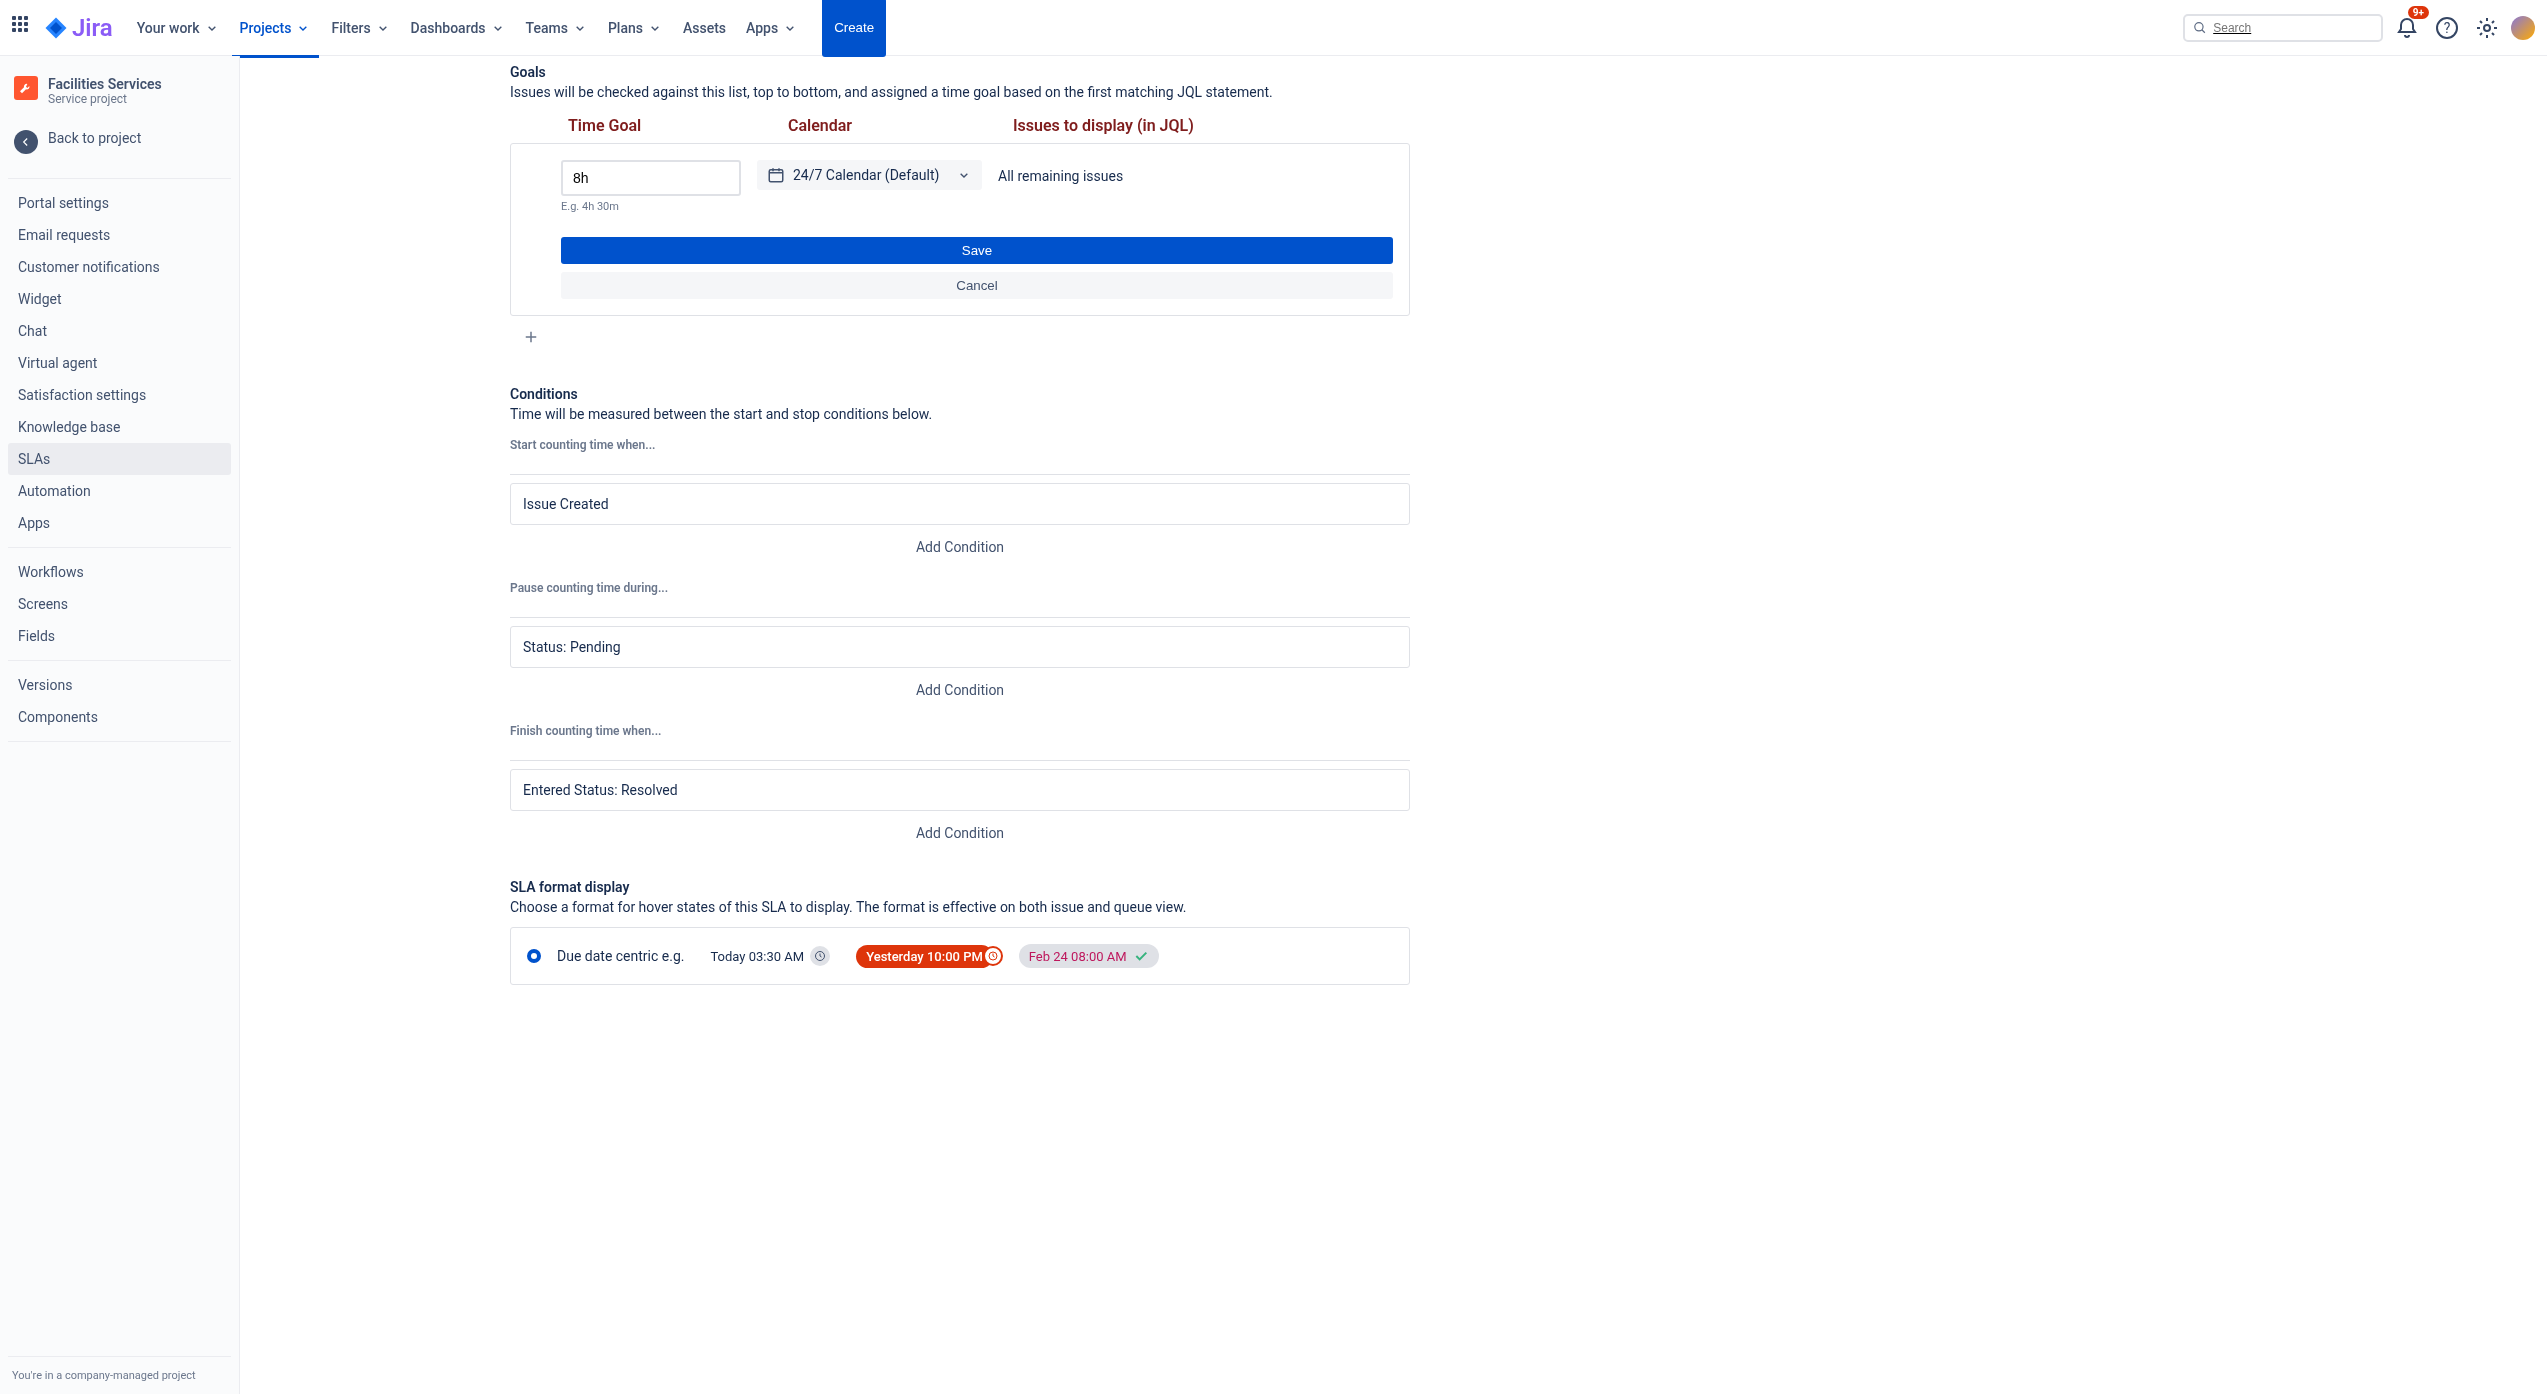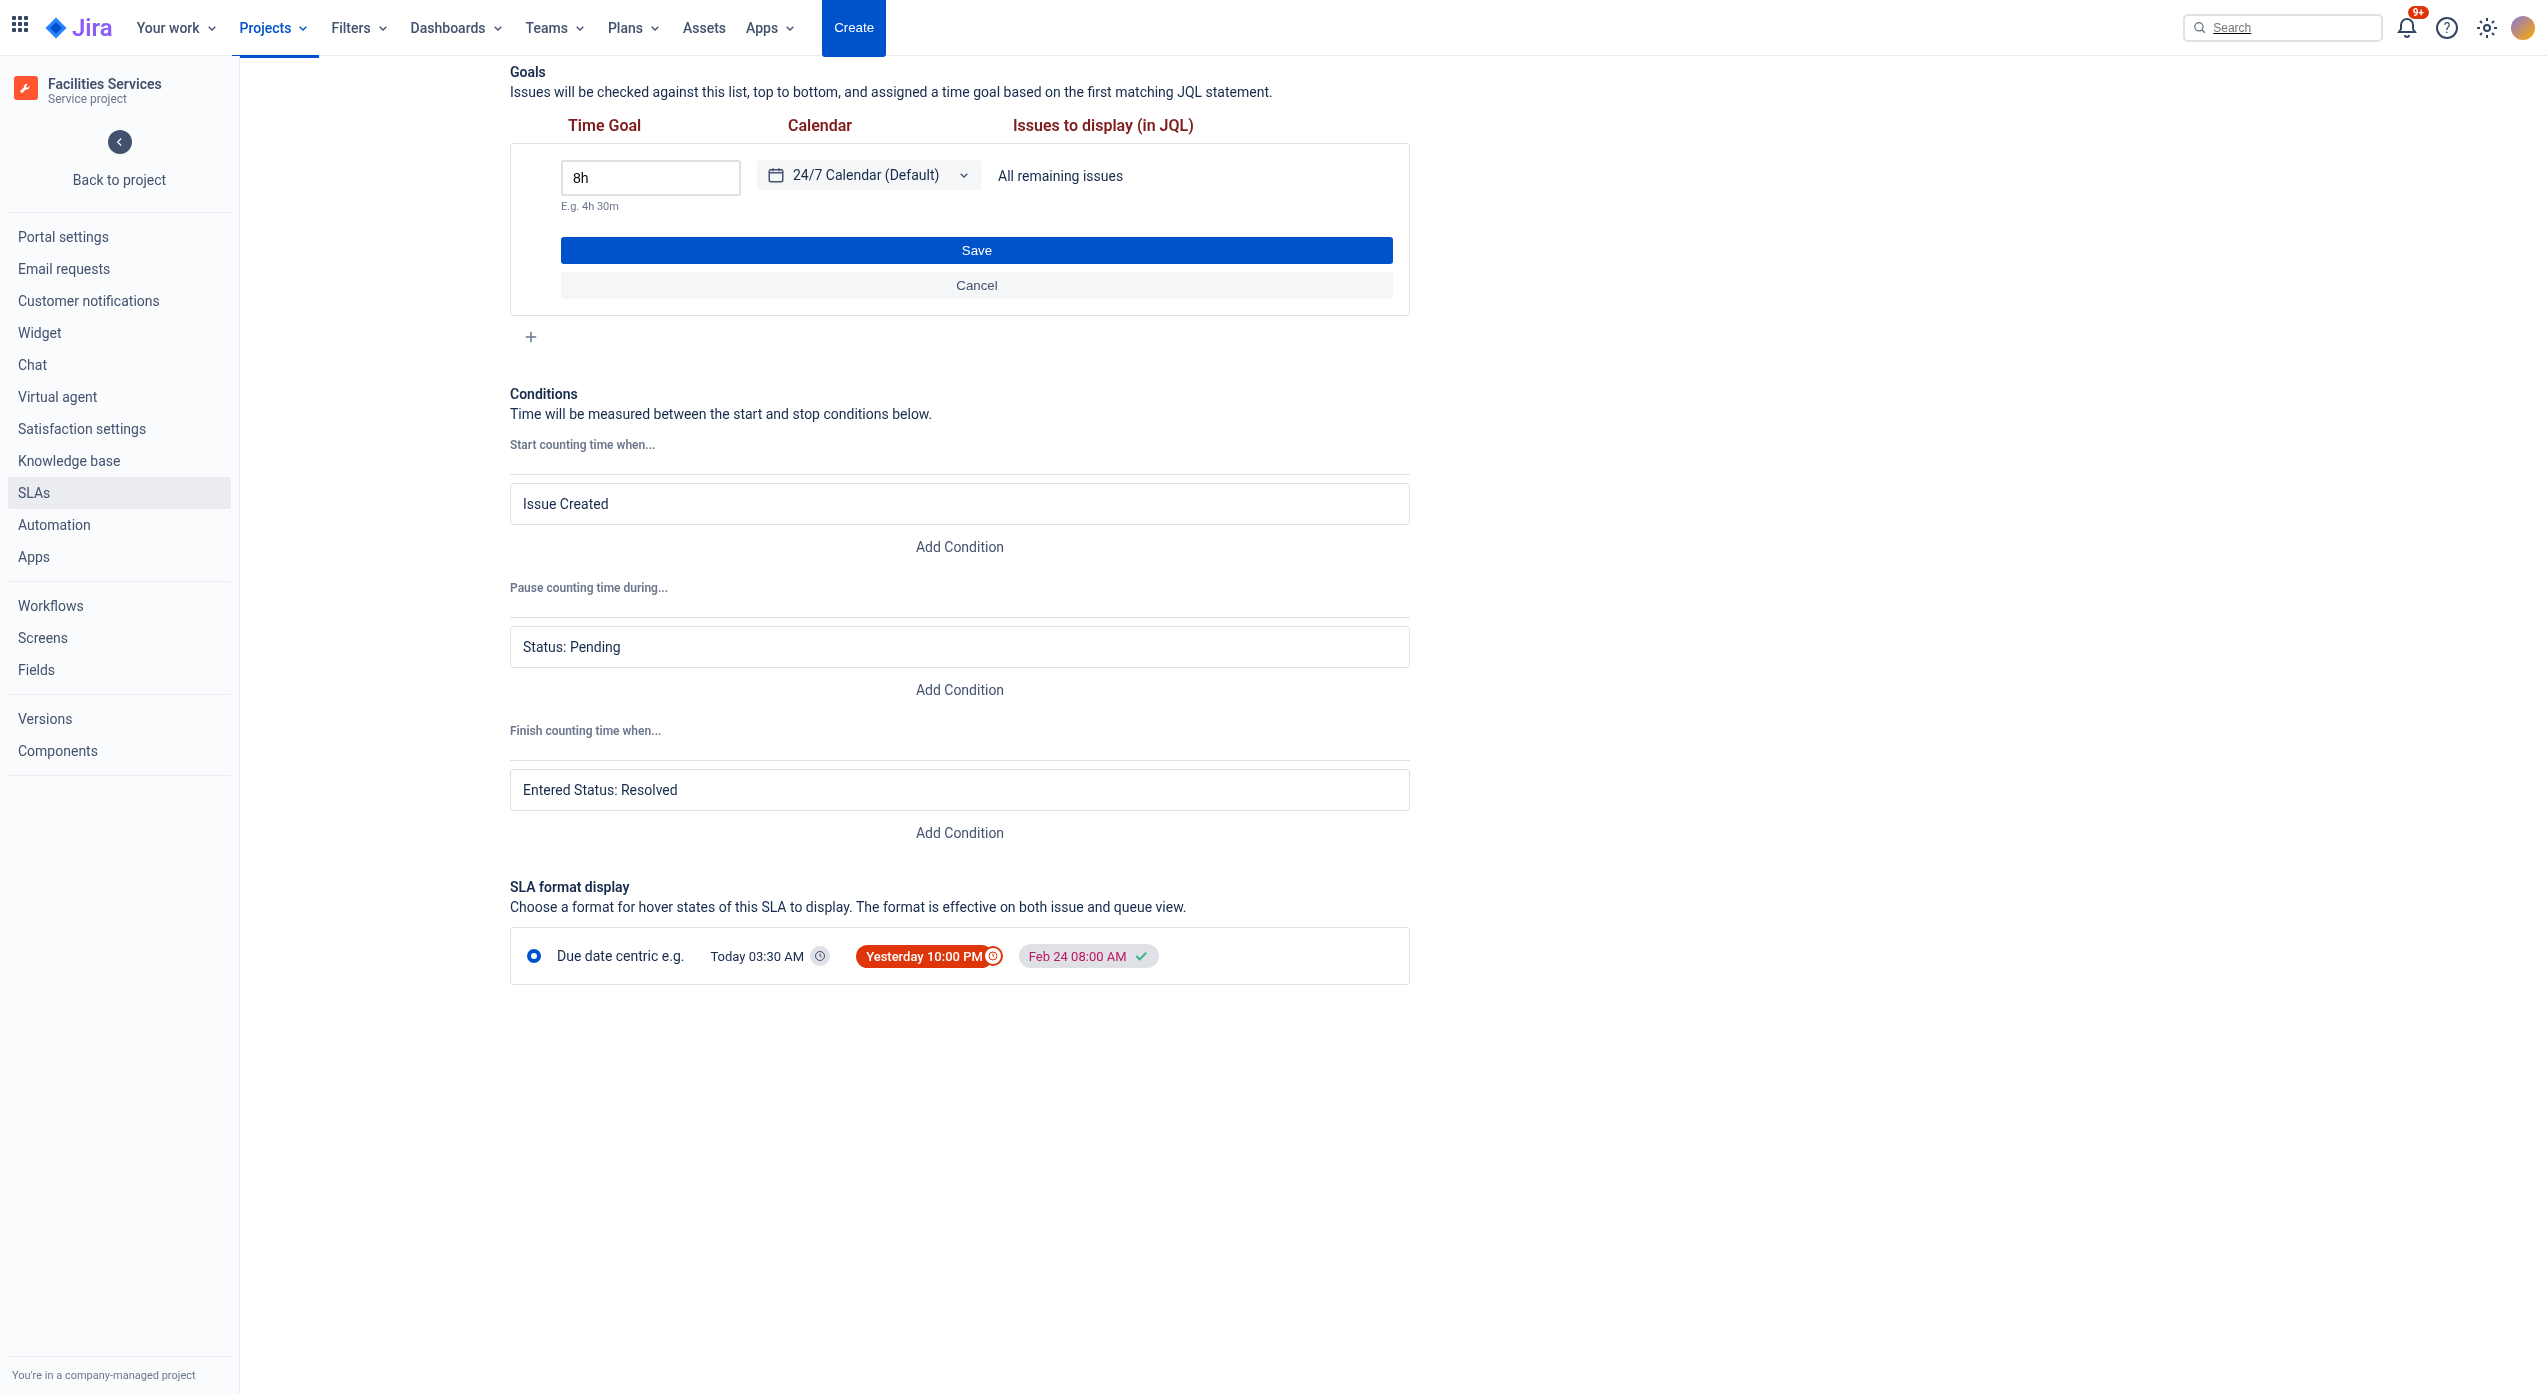--- a/index.html
+++ b/index.html
@@ -23,21 +23,21 @@
 .notif-wrap { position: relative; }
 .notif-badge { position: absolute; top: -6px; right: -6px; background: #DE350B; color: #fff; border-radius: 8px; font-size: 10px; padding: 1px 5px; font-weight: 700; }
 .icon-btn { width: 32px; height: 32px; border-radius: 50%; display: flex; align-items: center; justify-content: center; cursor: pointer; color: #344563; }
 .avatar { width: 24px; height: 24px; border-radius: 50%; background: linear-gradient(135deg, #8777D9, #FFAB00); }
 .layout { display: flex; height: calc(100vh - 56px); }
 .sidebar { width: 240px; border-right: 1px solid #EBECF0; padding: 20px 8px 0 8px; display: flex; flex-direction: column; position: relative; background:#FAFBFC; }
 .project-header { display: flex; gap: 10px; padding: 0 6px 16px 6px; }
 .project-icon { width: 24px; height: 24px; background: #FF5630; border-radius: 3px; display: flex; align-items: center; justify-content: center; color: #fff; }
 .project-title { font-weight: 600; color: #42526E; }
 .project-sub { font-size: 12px; color: #6B778C; }
-.back-link { display: flex; align-items: center; gap: 18px; padding: 8px 6px; cursor: pointer; color: #42526E; margin-bottom: 8px; flex-direction: column; }
+.back-link { display: flex; align-items: flex-start; gap: 10px; padding: 8px 6px; cursor: pointer; color: #42526E; margin-bottom: 8px; }
 .back-circle { width: 24px; height: 24px; border-radius: 50%; background: #42526E; color: #fff; display: flex; align-items: center; justify-content: center; }
 .side-divider { border-top: 1px solid #EBECF0; margin: 8px 0; }
 .side-item { padding: 8px 10px; border-radius: 3px; cursor: pointer; color: #42526E; }
 .side-item.active { background: #EBECF0; color: #42526E; font-weight: 400; }
 .sidebar-footer { margin-top: auto; padding: 12px 4px; font-size: 11px; color: #6B778C; border-top: 1px solid #EBECF0; }
 .main { flex: 1; overflow-y: auto; padding: 8px 0 40px 0; }
 .content { max-width: 900px; margin: 0 0 0 270px; }
 .section-title { font-weight: 600; color: #172B4D; margin-bottom: 4px; }
 .section-desc { color: #172B4D; margin-bottom: 12px; }
 .goals-head { display: flex; padding: 4px 0 8px 0; font-size: 16px; color: #7f1d1d; font-weight: 600; }

